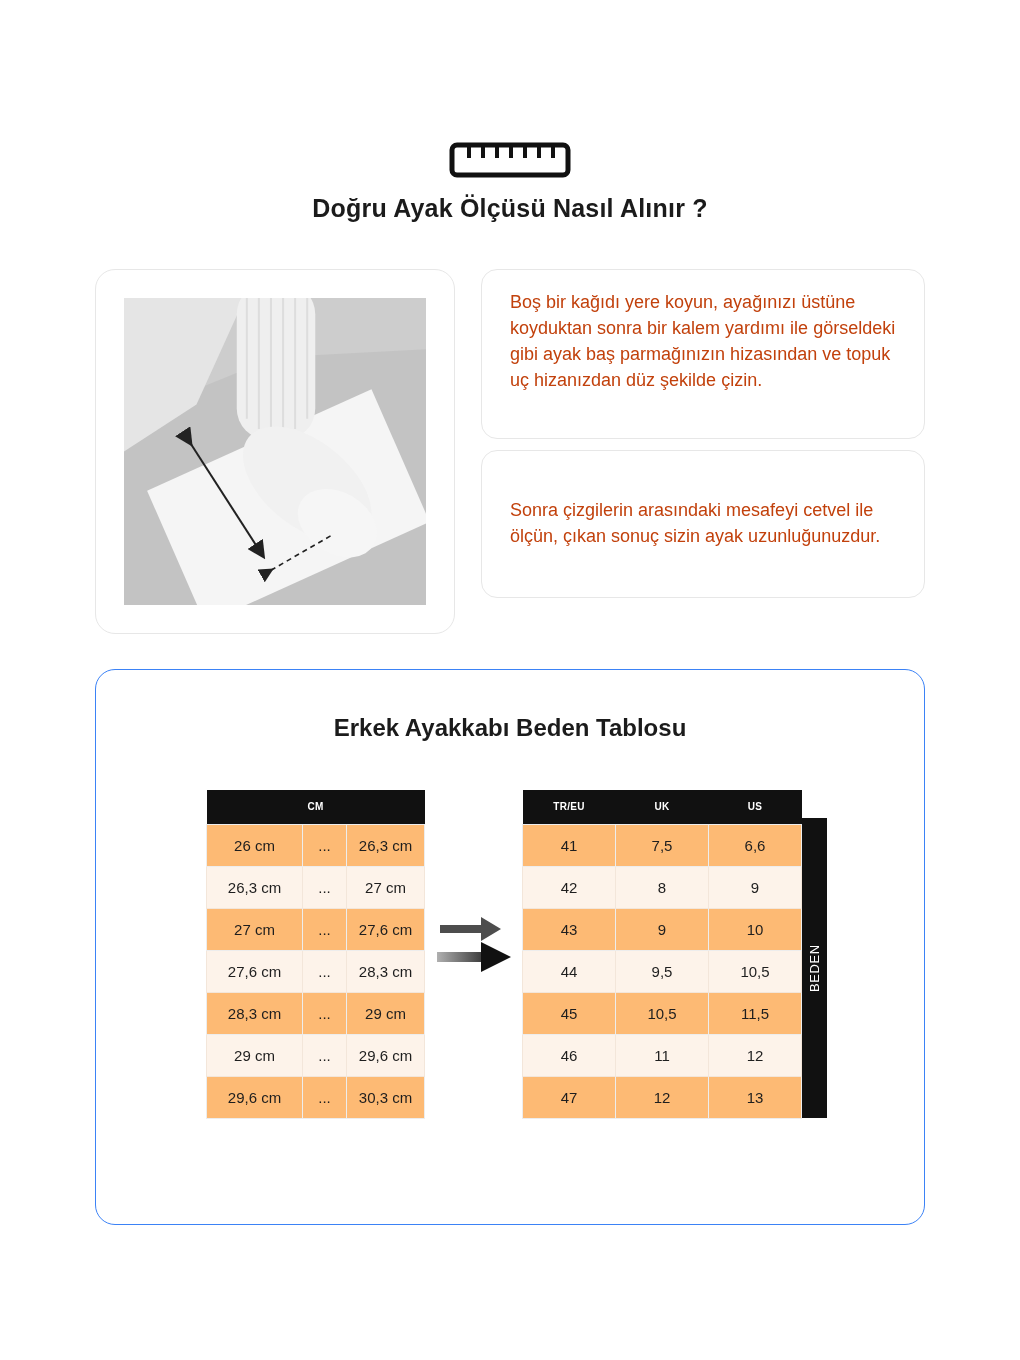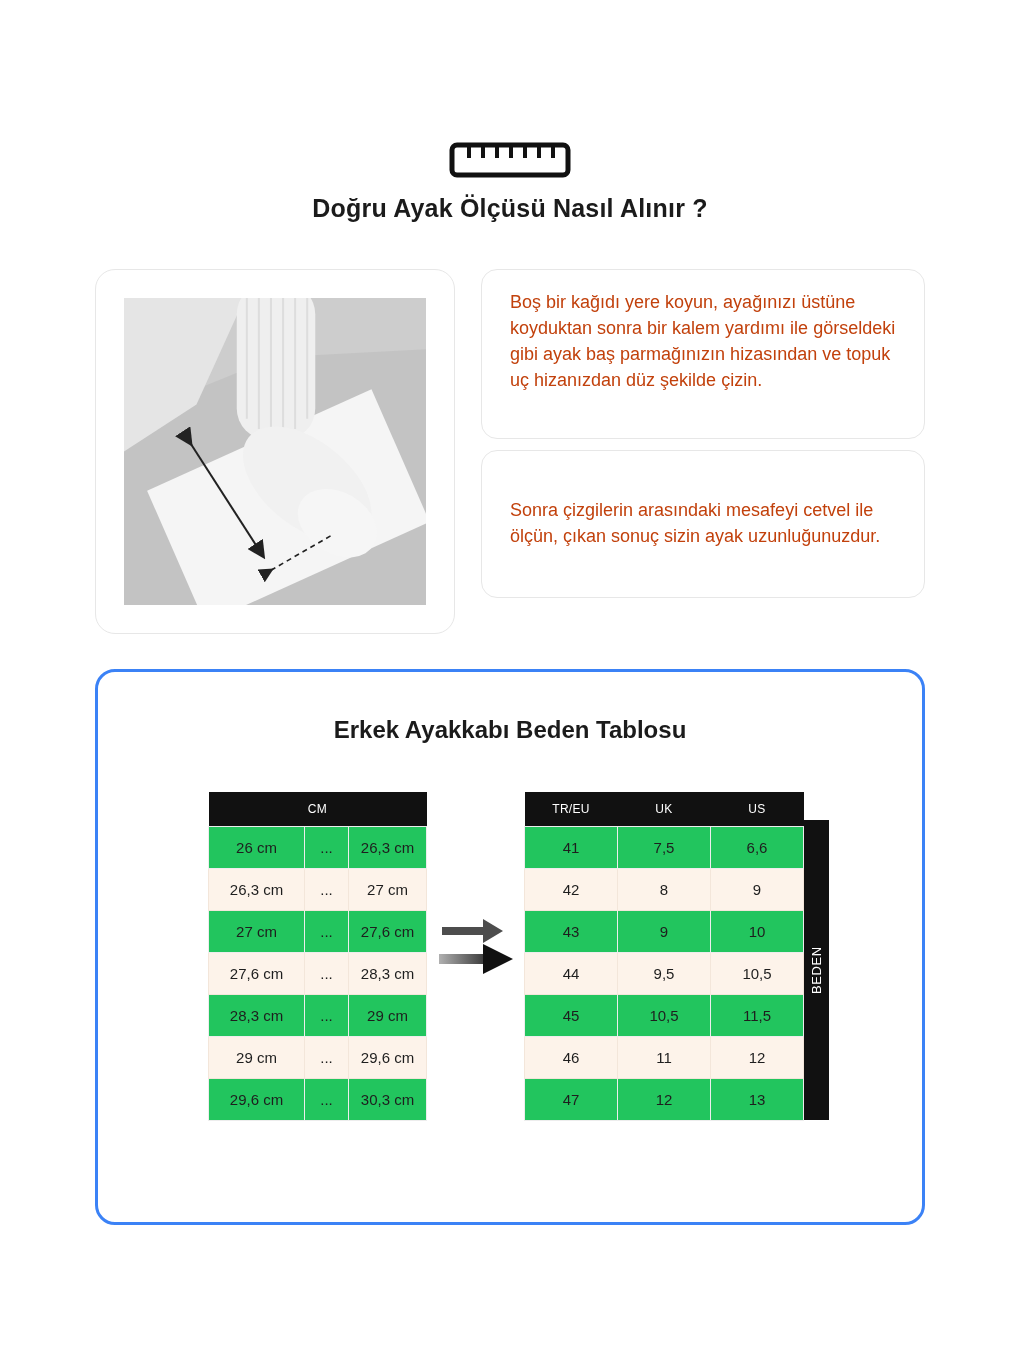--- a/index.html
+++ b/index.html
@@ -26,33 +26,33 @@
   .steps-col { flex:1; display:flex; flex-direction:column; gap:11px; }
   .step-card {
     border:1px solid #e7e7e7; border-radius:16px;
     padding:20px 28px; background:#fff;
     font-size:18px; line-height:1.44; color:#c2410c;
   }
   .step-card.first { height:170px; }
   .step-card.second { height:148px; display:flex; align-items:center; }
   .chart-card {
     margin:35px 95px 0 95px;
-    border:3px solid #3b82f6; border-radius:20px;
+    border:1px solid #3b82f6; border-radius:20px;
     padding:44px 0 0 0; background:#fff; height:556px;
   }
   .chart-title { text-align:center; font-size:24px; font-weight:bold; color:#1b1b1b; }
   .tables-row { display:flex; align-items:flex-start; margin-top:48px; padding-left:110px; }
   table { border-collapse:collapse; }
   tr.head th {
-    background:#111111; color:#ffffff; font-size:12px; font-weight:normal;
+    background:#111111; color:#ffffff; font-size:10px; font-weight:bold;
     height:34px; letter-spacing:0.3px;
   }
   td {
     height:42px; text-align:center; vertical-align:middle;
-    font-size:15px; color:#1e1e1e; border:1px solid #ededed; background:#22c55e;
+    font-size:15px; color:#1e1e1e; border:1px solid #ededed; background:#fdba74;
   }
   tr.alt td { background:#fdf3ea; border-color:#f3e6da; }
   .cm-table td { font-weight:500; }
   .cm-table .c-from { width:96px; }
   .cm-table .c-dots { width:44px; }
   .cm-table .c-to   { width:78px; }
   .size-table td, .size-table th { width:93px;margin-top:37px; }
   .arrows-wrap { width:75px; margin:120px 10px 0 12px; flex-shrink:0; }
   .size-table-wrap { display:flex; align-items:flex-start; }
   .beden-bar {

